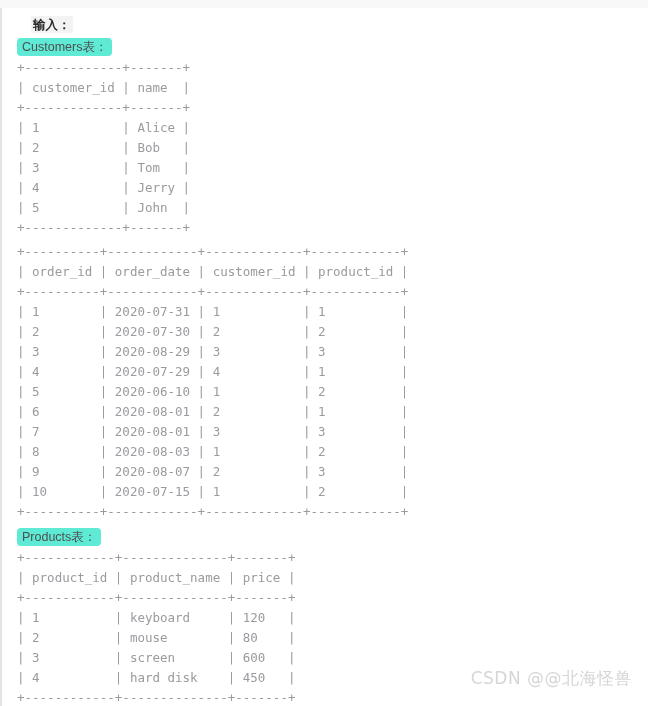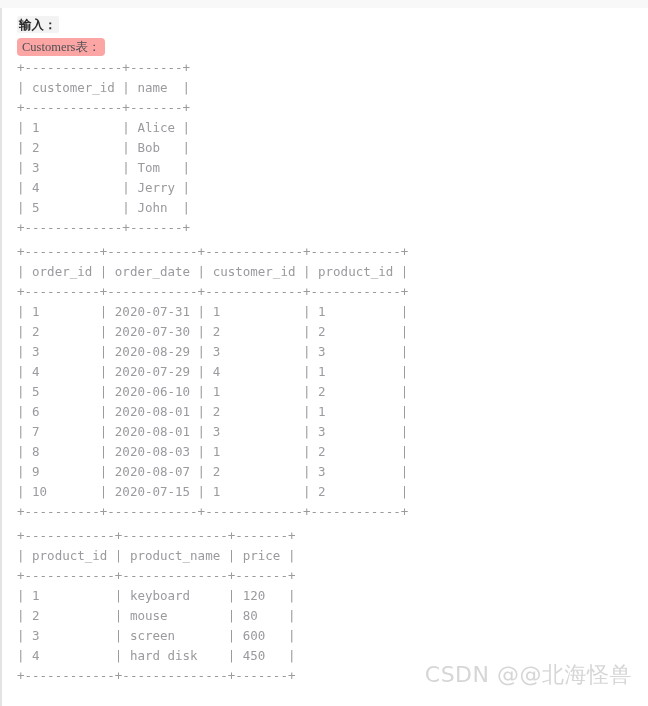--- a/index.html
+++ b/index.html
@@ -46,48 +46,49 @@
   }
 
   .label-strong {
     font-family: "DejaVu Sans", "Liberation Sans", sans-serif;
     font-weight: bold;
     font-size: 12.5px;
     color: #2b2b2b;
     background: #f3f3f4;
     padding: 1px 2px;
     border-radius: 2px;
+    margin-left: 14px;
   }
 
   .code-chip {
-    font-family: Liberation Serif, serif;
+    font-family: Liberation Sans, sans-serif;
     font-size: 12.5px;
     color: #4f4f52;
-    background: #fca5a5;
+    background: #5eead4;
     border-radius: 4px;
     padding: 2px 5px;
     white-space: pre;
   }
 
   .ascii-table {
     margin: 2px 0 4px 0;
     font-family: "DejaVu Sans Mono", "Liberation Mono", monospace;
     font-size: 12.5px;
     line-height: 20px;
     color: #9a9a9f;
     white-space: pre;
     letter-spacing: 0px;
   }
 
   .watermark {
     position: absolute;
     right: 16px;
     bottom: 16px;
     font-family: "DejaVu Sans", "Liberation Sans", sans-serif;
-    font-size: 22px;
+    font-size: 17px;
     color: #d6d6d8;
     letter-spacing: 0.5px;
     white-space: nowrap;
     user-select: none;
   }
 </style>
 </head>
 <body>
 
 <div class="top-band"></div>
@@ -119,20 +120,23 @@
 | 3        | 2020-08-29 | 3           | 3          |
 | 4        | 2020-07-29 | 4           | 1          |
 | 5        | 2020-06-10 | 1           | 2          |
 | 6        | 2020-08-01 | 2           | 1          |
 | 7        | 2020-08-01 | 3           | 3          |
 | 8        | 2020-08-03 | 1           | 2          |
 | 9        | 2020-08-07 | 2           | 3          |
 | 10       | 2020-07-15 | 1           | 2          |
 +----------+------------+-------------+------------+</pre>
 
+  <div class="label-row">
+    <span class="code-chip">Products表：</span>
+  </div>
   <pre class="ascii-table">+------------+--------------+-------+
 | product_id | product_name | price |
 +------------+--------------+-------+
 | 1          | keyboard     | 120   |
 | 2          | mouse        | 80    |
 | 3          | screen       | 600   |
 | 4          | hard disk    | 450   |
 +------------+--------------+-------+</pre>
 
 </div>

